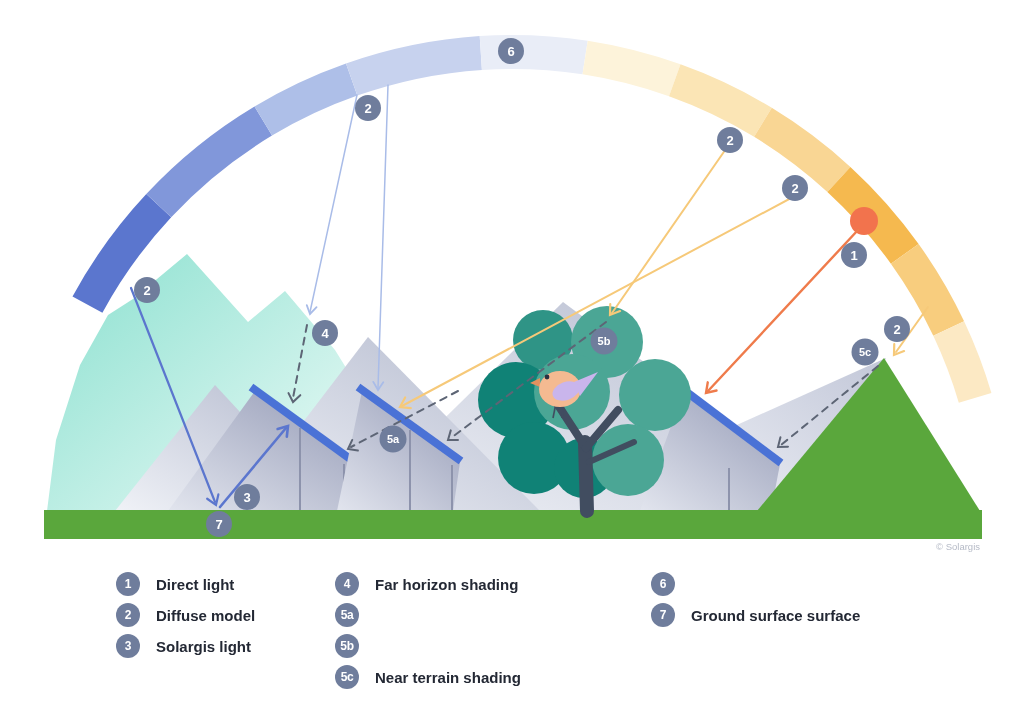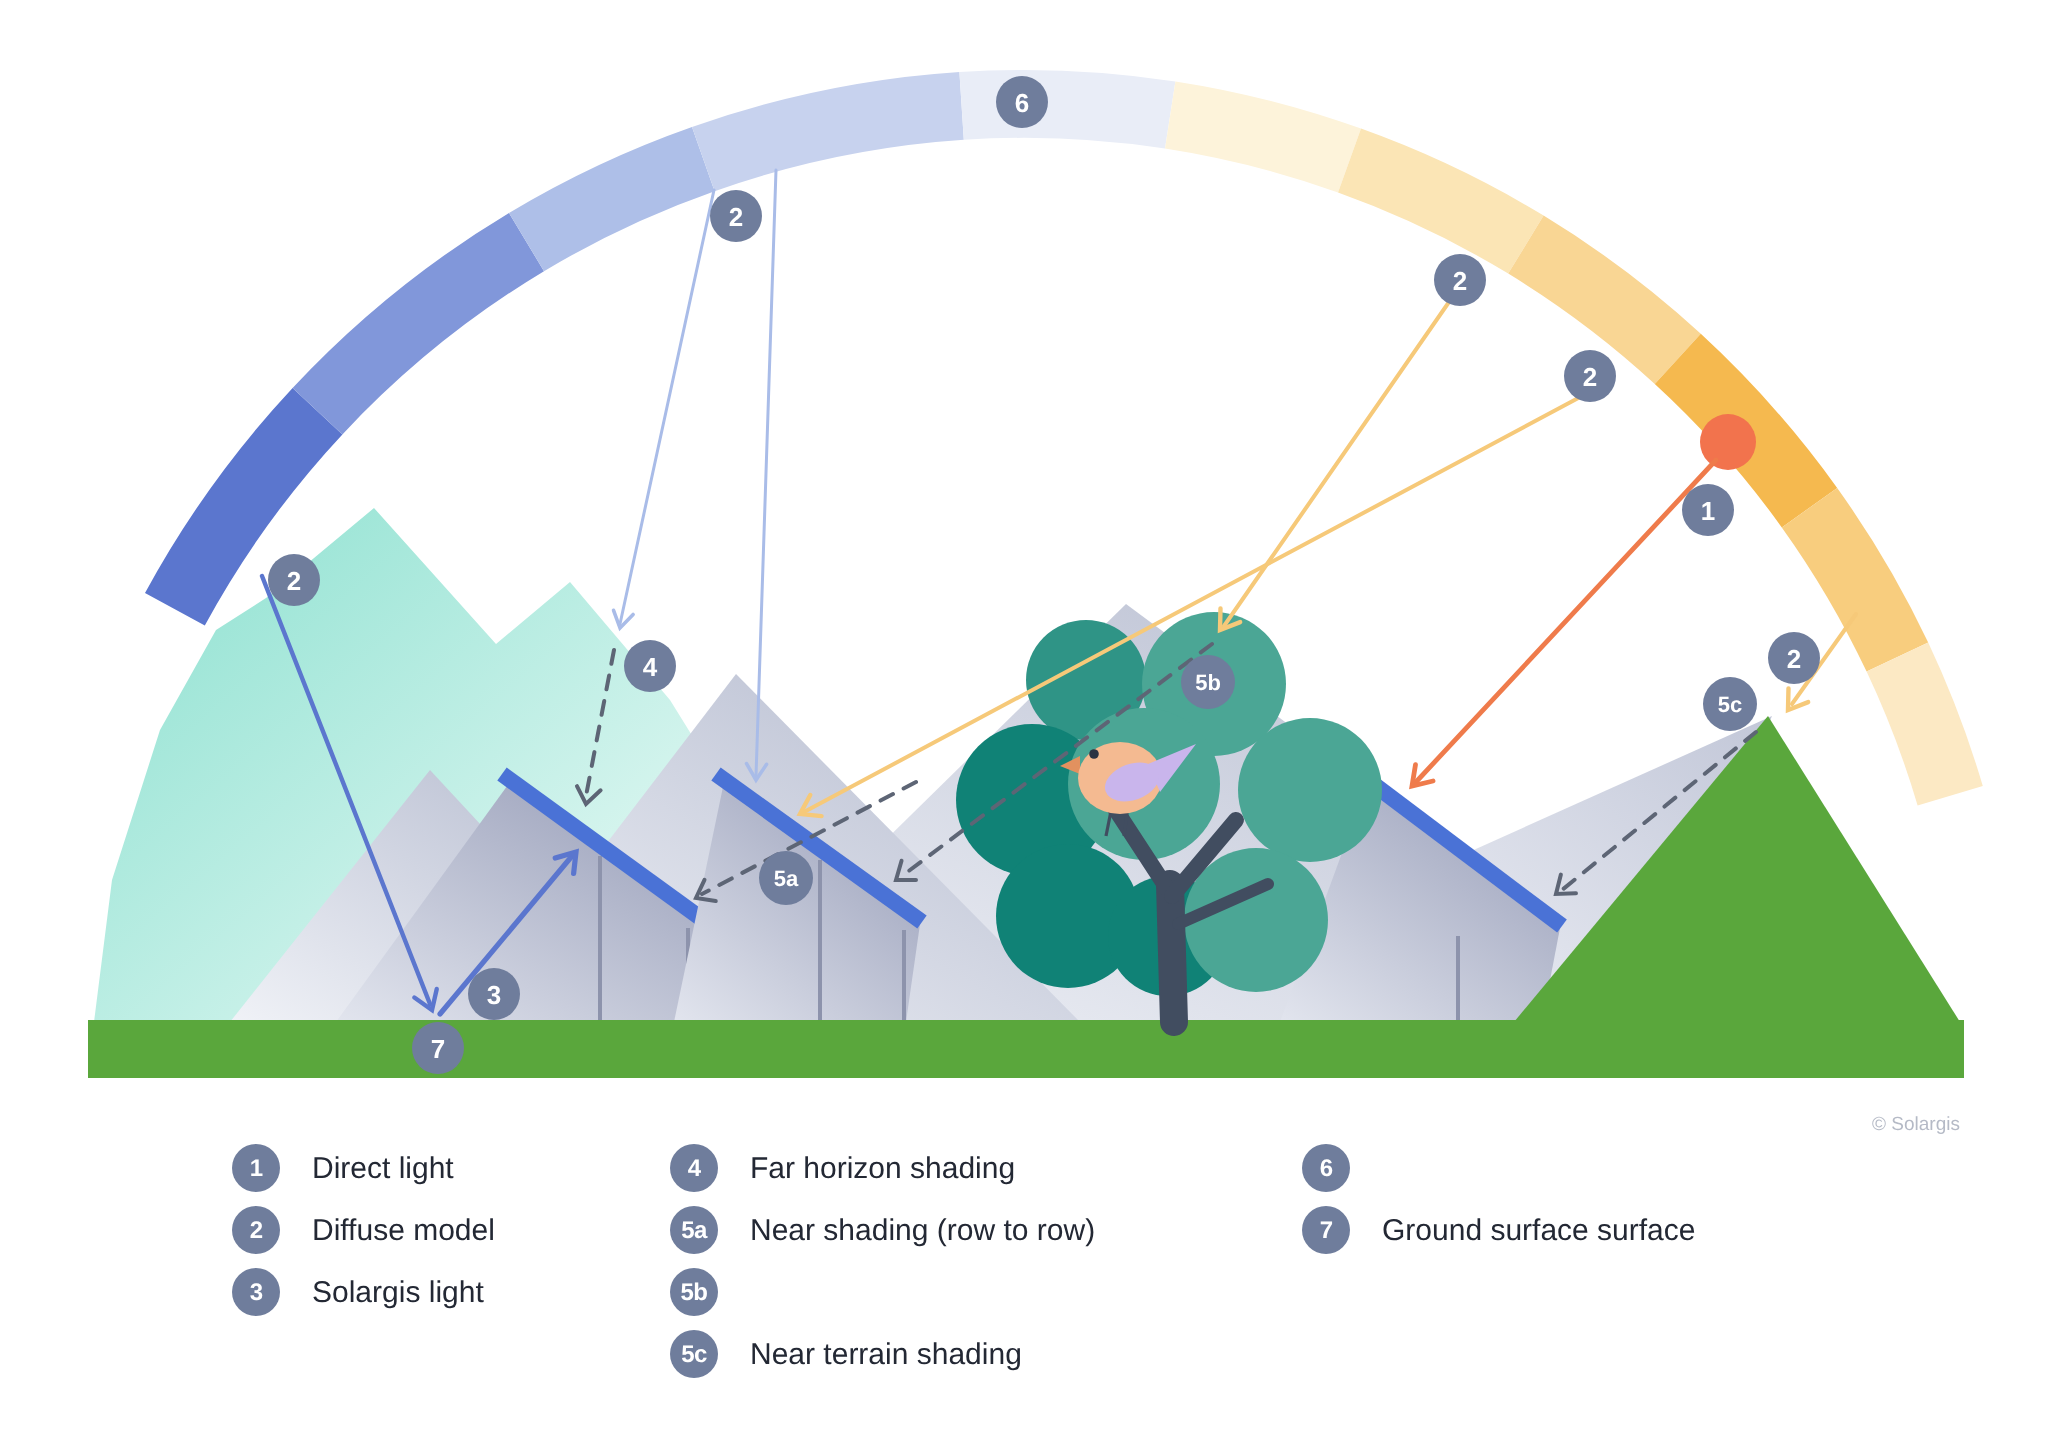--- a/index.html
+++ b/index.html
@@ -4,22 +4,22 @@
 <style>
   html,body{margin:0;padding:0;background:#ffffff;}
   body{font-family:"Liberation Sans", sans-serif;}
   .page{position:relative;width:1024px;height:724px;background:#ffffff;overflow:hidden;}
   .diagram-svg{position:absolute;left:0;top:0;}
   .legend{position:absolute;display:flex;flex-direction:column;gap:7px;}
   .legend-item{display:flex;align-items:center;gap:16px;height:24px;}
   .legend-badge{width:24px;height:24px;min-width:24px;border-radius:50%;background:var(--badge);
     color:#ffffff;font-size:12px;font-weight:700;display:flex;align-items:center;justify-content:center;
     letter-spacing:-0.3px;}
-  .legend-label{font-size:15px;font-weight:400;color:var(--text);white-space:nowrap;}
-  .copyright{position:absolute;top:557px;right:44px;font-size:9.5px;color:var(--copyright);}
+  .legend-label{font-size:15px;font-weight:700;color:var(--text);white-space:nowrap;}
+  .copyright{position:absolute;top:541px;right:44px;font-size:9.5px;color:var(--copyright);}
   .badge-circle{fill:var(--badge);}
   .badge-text{fill:#ffffff;font-weight:700;font-size:13px;font-family:"Liberation Sans",sans-serif;}
   .badge-text.small{font-size:11px;}
 </style>
 </head>
 <body>
 
 <div class="page">
 
   <svg class="diagram-svg" width="1024" height="560" viewBox="0 0 1024 560">
@@ -244,21 +244,20 @@
     </div>
   </div>
 
   <div class="legend" style="left:335px;top:572px;">
     <div class="legend-item">
       <div class="legend-badge">4</div>
       <div class="legend-label">Far horizon shading</div>
     </div>
     <div class="legend-item">
       <div class="legend-badge">5a</div>
-      <div class="legend-label">Near shading (row to row)</div>
     </div>
     <div class="legend-item">
       <div class="legend-badge">5b</div>
     </div>
     <div class="legend-item">
       <div class="legend-badge">5c</div>
       <div class="legend-label">Near terrain shading</div>
     </div>
   </div>
 

